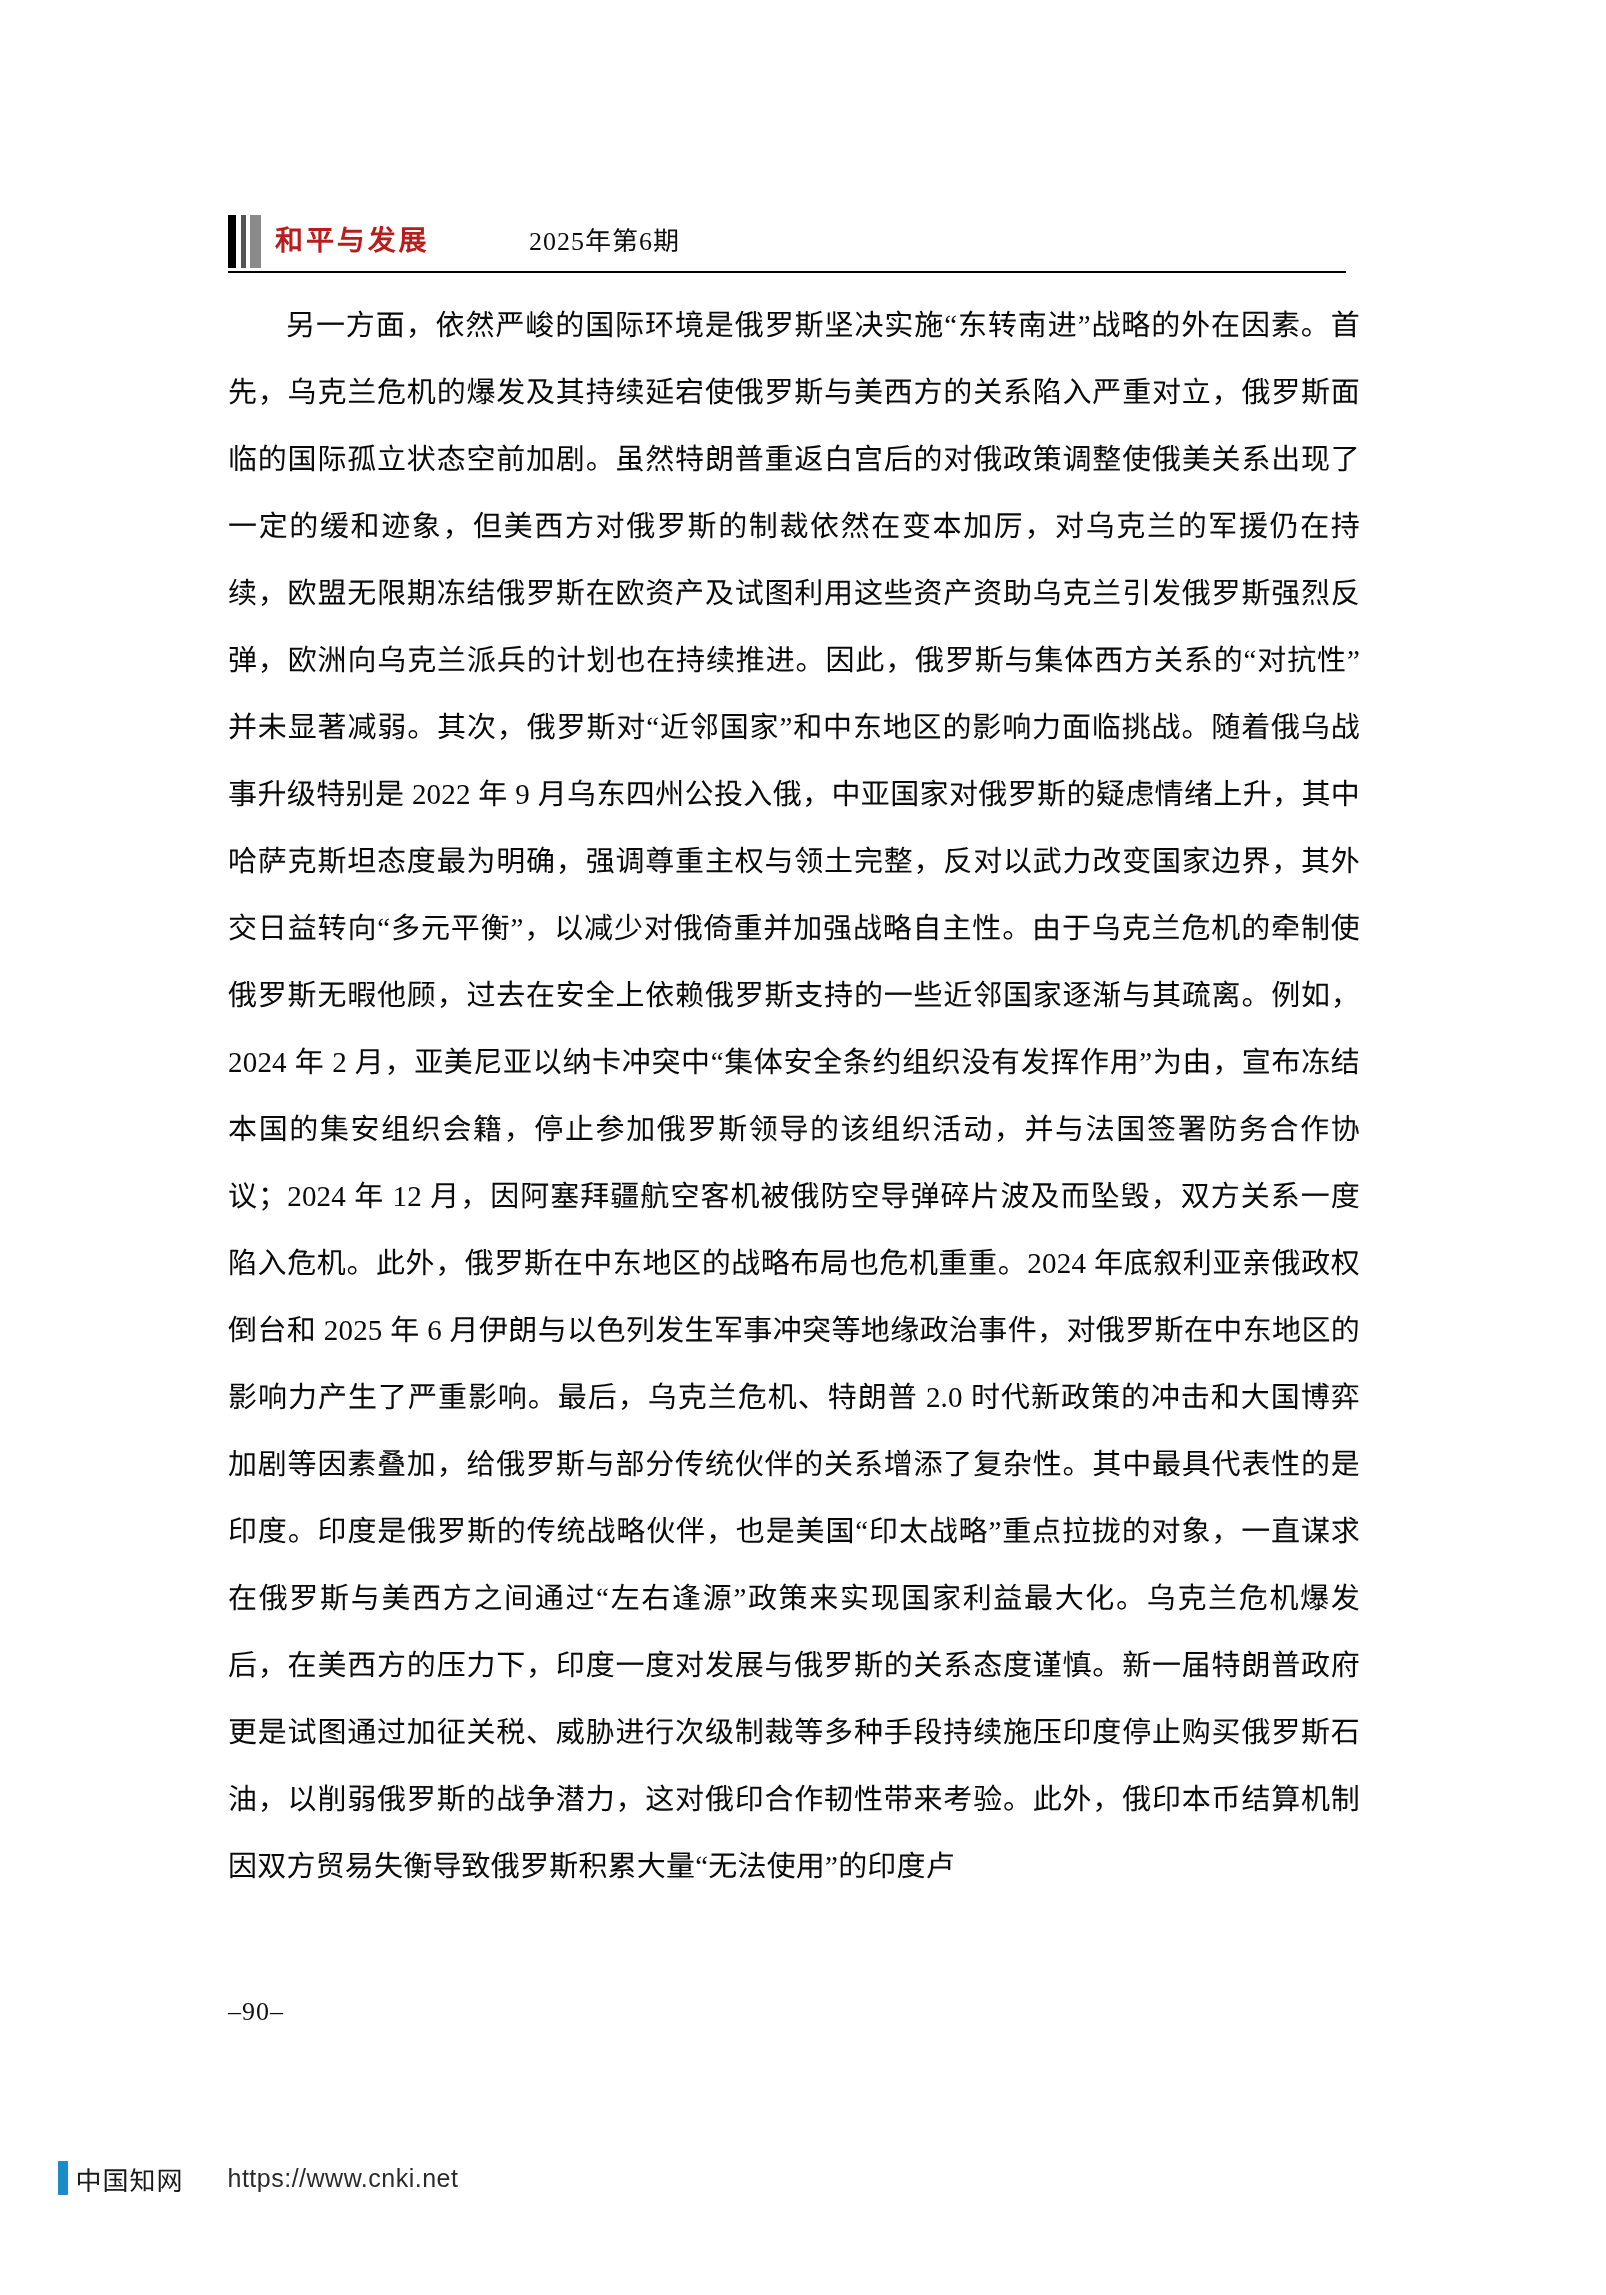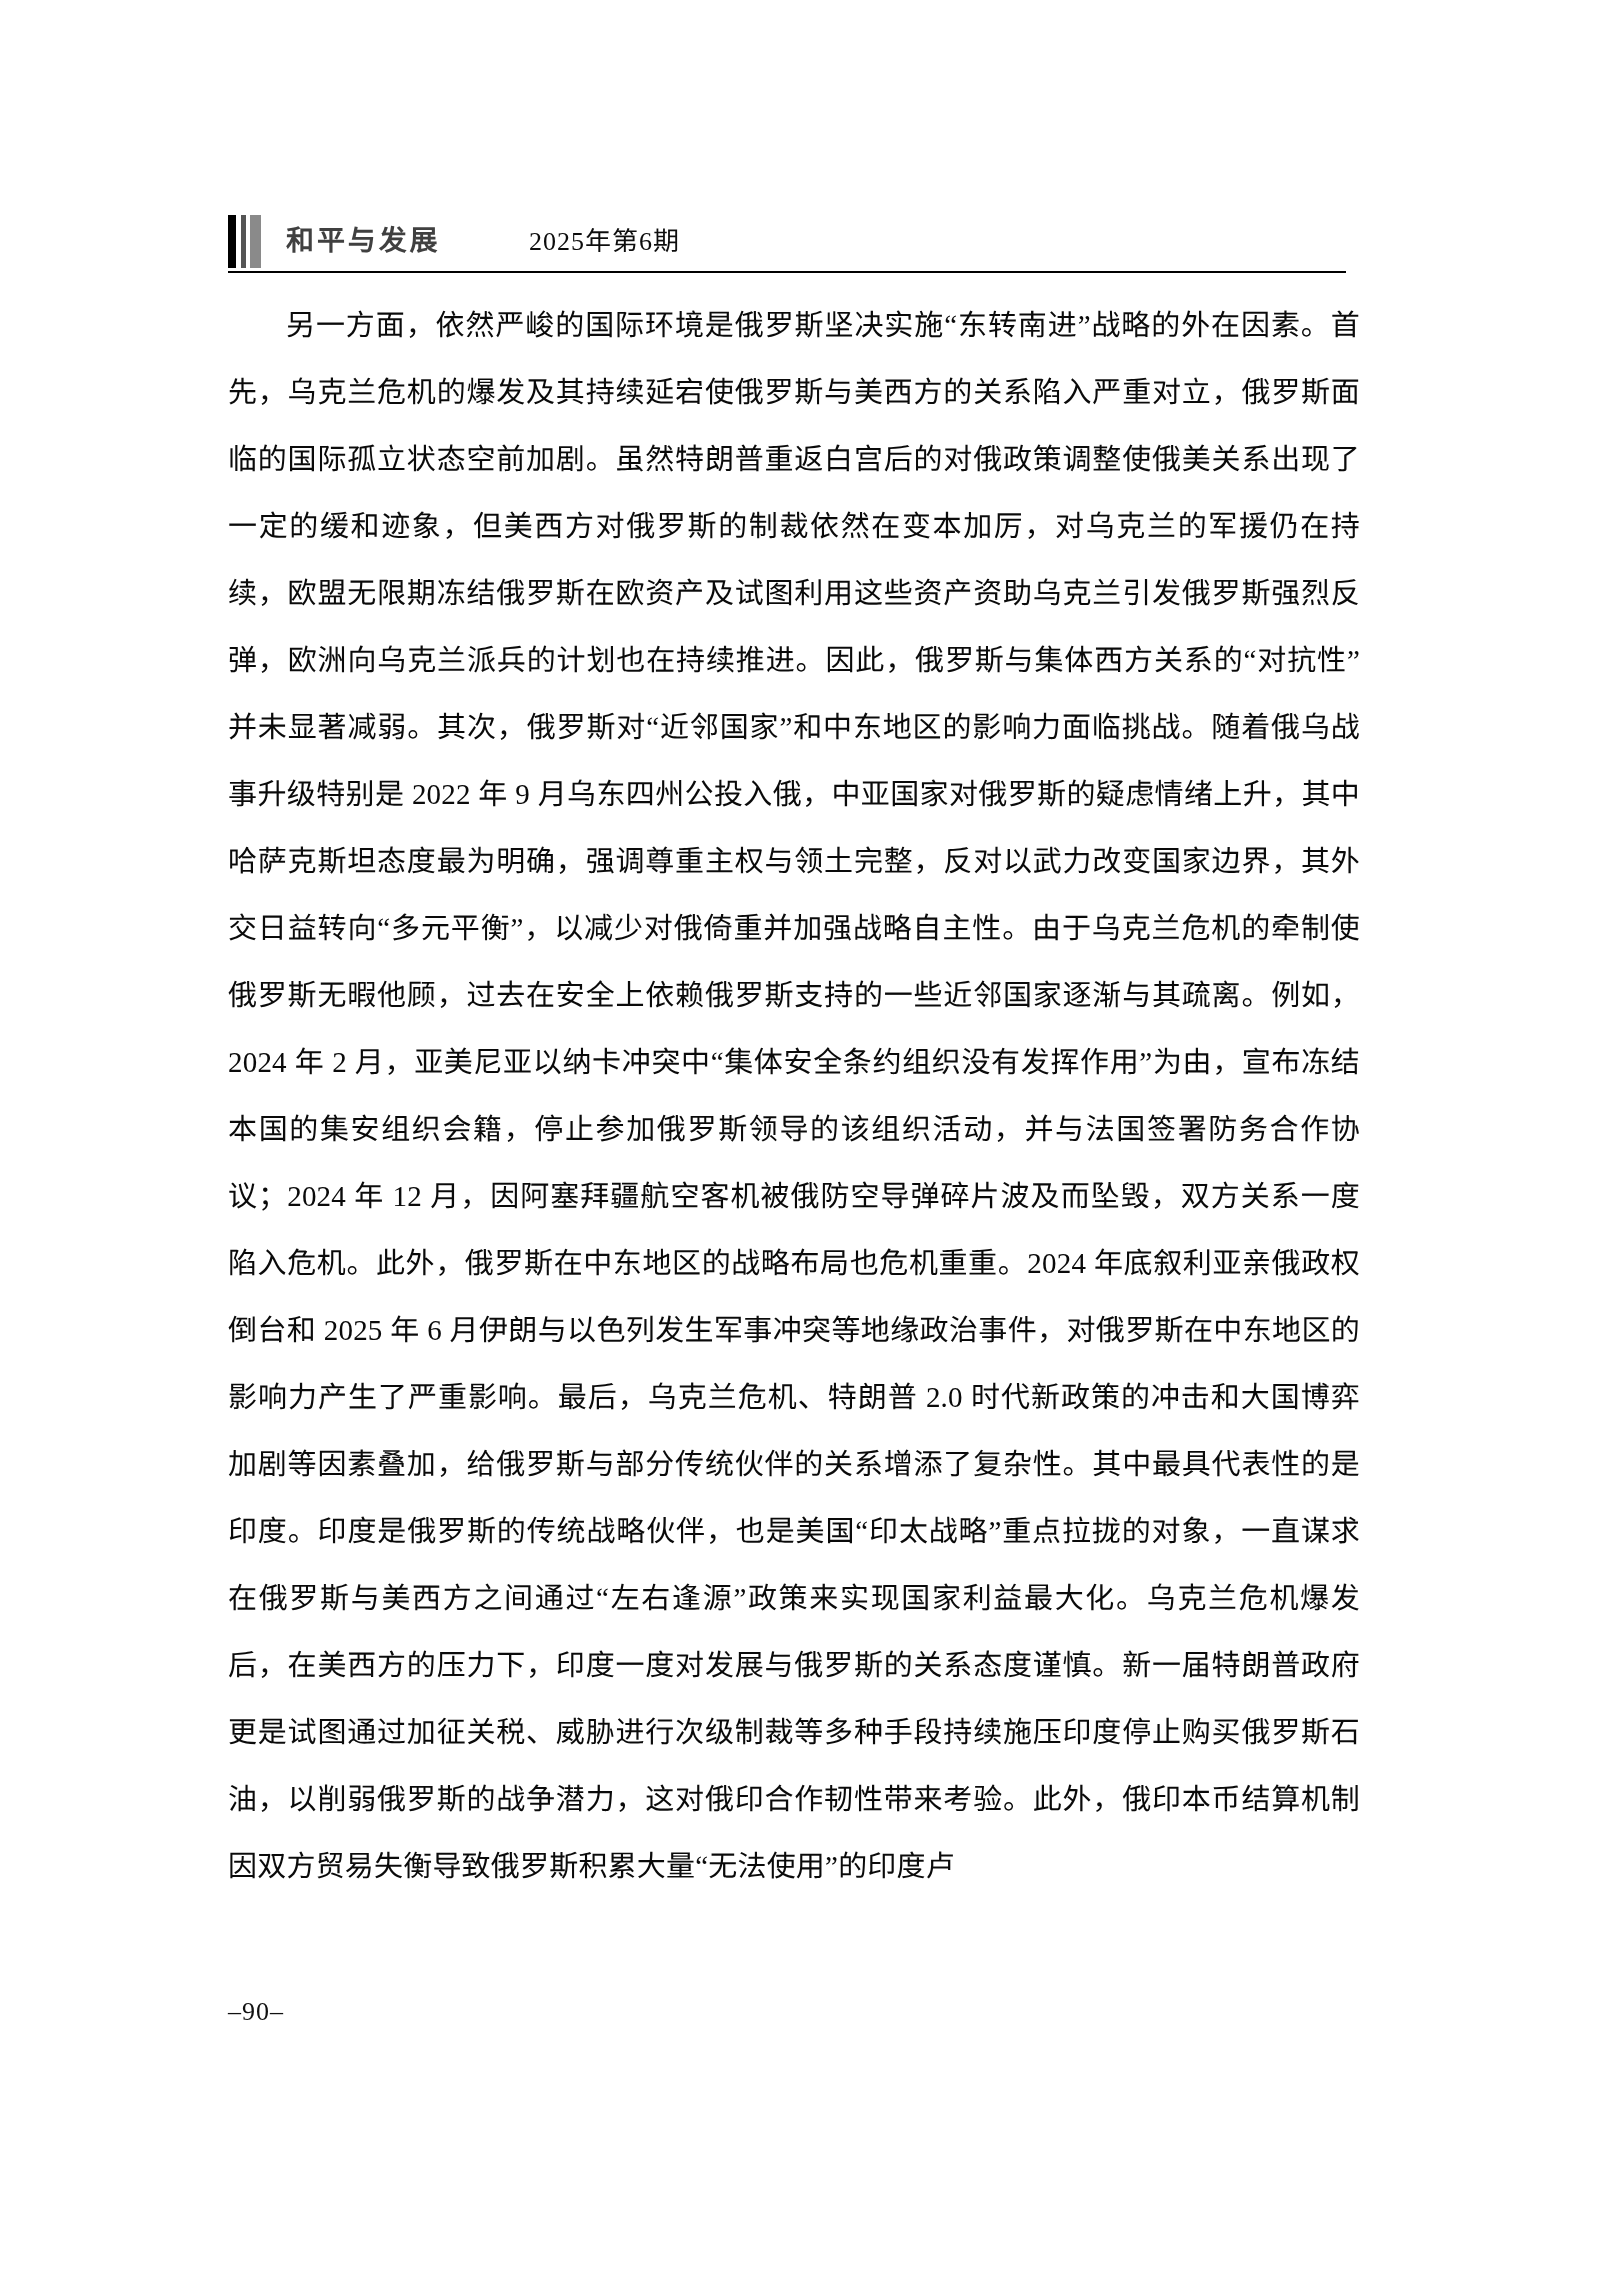--- a/index.html
+++ b/index.html
@@ -40,28 +40,28 @@
   .header-bars .bar {
     background: #000000;
     margin-right: 4.9px;
   }
   .header-bars .bar.b1 { width: 7.8px; }
   .header-bars .bar.b2 { width: 4.9px; background:#555; }
   .header-bars .bar.b3 { width: 10.7px; background:#8a8a8a; }
 
   .header-title {
     position: absolute;
-    left: 58px;
+    left: 47px;
     top: 8.7px;
     font-family: "DejaVu Serif", "Liberation Serif", serif;
     font-size: 28px;
     font-weight: 700;
     letter-spacing: 2.9px;
     white-space: nowrap;
-    color: #404040;
+    color: #b91c1c;
     text-align: center;
   }
   .header-issue {
     position: absolute;
     left: 301px;
     top: 10.7px;
     font-family: "Liberation Serif", serif;
     font-size: 26px;
     font-weight: 400;
     letter-spacing: 1px;
@@ -163,15 +163,24 @@
     <div class="header-issue">2025年第6期</div>
     <div class="header-rule"></div>
   </div>
 
   <div class="body-text">
     <p>另一方面，依然严峻的国际环境是俄罗斯坚决实施“东转南进”战略的外在因素。首先，乌克兰危机的爆发及其持续延宕使俄罗斯与美西方的关系陷入严重对立，俄罗斯面临的国际孤立状态空前加剧。虽然特朗普重返白宫后的对俄政策调整使俄美关系出现了一定的缓和迹象，但美西方对俄罗斯的制裁依然在变本加厉，对乌克兰的军援仍在持续，欧盟无限期冻结俄罗斯在欧资产及试图利用这些资产资助乌克兰引发俄罗斯强烈反弹，欧洲向乌克兰派兵的计划也在持续推进。因此，俄罗斯与集体西方关系的“对抗性”并未显著减弱。其次，俄罗斯对“近邻国家”和中东地区的影响力面临挑战。随着俄乌战事升级特别是 2022 年 9 月乌东四州公投入俄，中亚国家对俄罗斯的疑虑情绪上升，其中哈萨克斯坦态度最为明确，强调尊重主权与领土完整，反对以武力改变国家边界，其外交日益转向“多元平衡”，以减少对俄倚重并加强战略自主性。由于乌克兰危机的牵制使俄罗斯无暇他顾，过去在安全上依赖俄罗斯支持的一些近邻国家逐渐与其疏离。例如，2024 年 2 月，亚美尼亚以纳卡冲突中“集体安全条约组织没有发挥作用”为由，宣布冻结本国的集安组织会籍，停止参加俄罗斯领导的该组织活动，并与法国签署防务合作协议；2024 年 12 月，因阿塞拜疆航空客机被俄防空导弹碎片波及而坠毁，双方关系一度陷入危机。此外，俄罗斯在中东地区的战略布局也危机重重。2024 年底叙利亚亲俄政权倒台和 2025 年 6 月伊朗与以色列发生军事冲突等地缘政治事件，对俄罗斯在中东地区的影响力产生了严重影响。最后，乌克兰危机、特朗普 2.0 时代新政策的冲击和大国博弈加剧等因素叠加，给俄罗斯与部分传统伙伴的关系增添了复杂性。其中最具代表性的是印度。印度是俄罗斯的传统战略伙伴，也是美国“印太战略”重点拉拢的对象，一直谋求在俄罗斯与美西方之间通过“左右逢源”政策来实现国家利益最大化。乌克兰危机爆发后，在美西方的压力下，印度一度对发展与俄罗斯的关系态度谨慎。新一届特朗普政府更是试图通过加征关税、威胁进行次级制裁等多种手段持续施压印度停止购买俄罗斯石油，以削弱俄罗斯的战争潜力，这对俄印合作韧性带来考验。此外，俄印本币结算机制因双方贸易失衡导致俄罗斯积累大量“无法使用”的印度卢</p>
   </div>
 
   <div class="page-number">–90–</div>
 
+  <div class="footer">
+    <div class="footer-inner">
+      <div class="cnki-logo">
+        <div class="cnki-mark"></div>
+        <div class="cnki-text">中国知网</div>
+      </div>
+      <div class="cnki-url">https://www.cnki.net</div>
+    </div>
+  </div>
 
 </div>
 
 
 </body></html>

